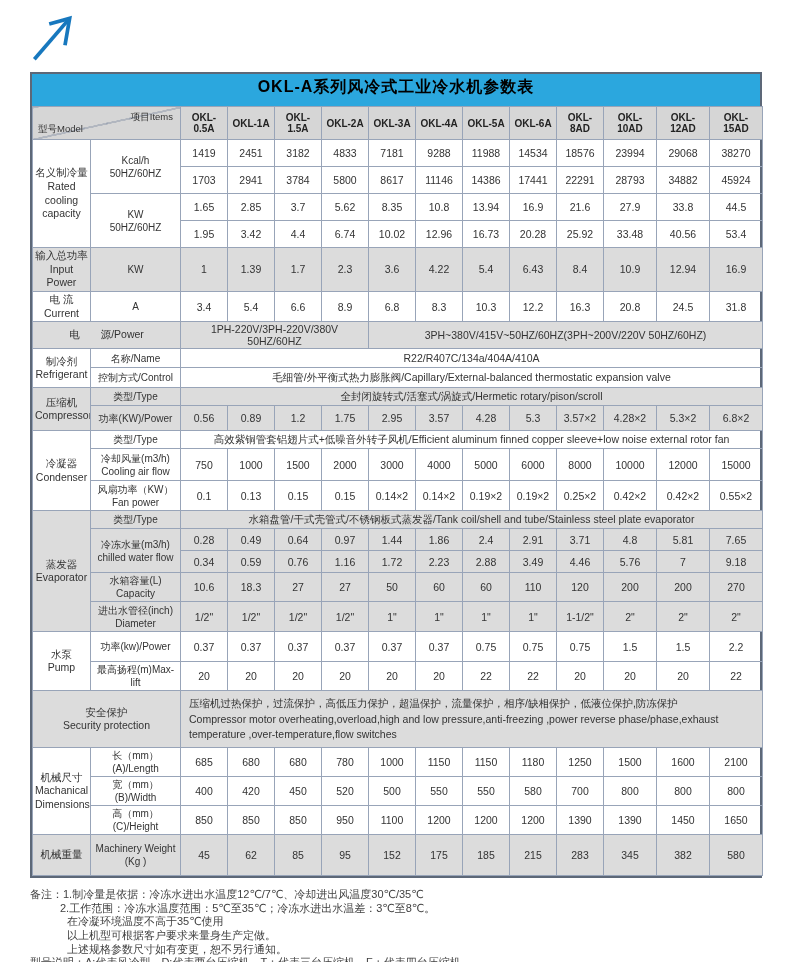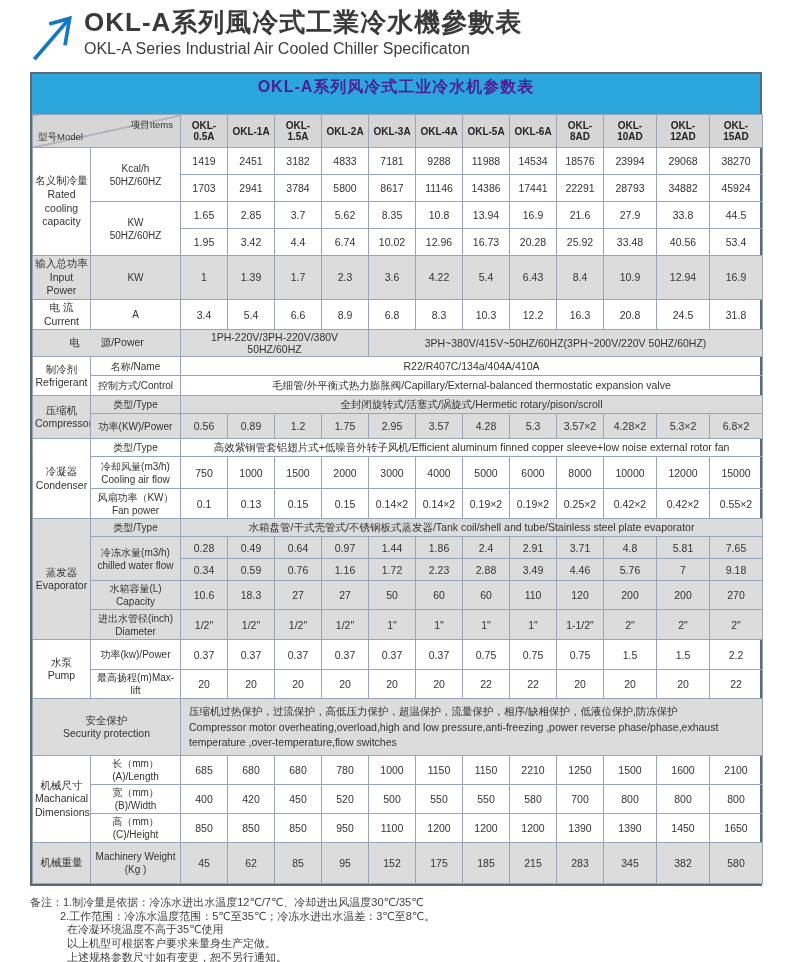--- a/index.html
+++ b/index.html
@@ -7,22 +7,22 @@
 
   
   .page-head{display:flex;align-items:flex-start;margin:8px 0 0 26px;}
   .logo{width:52px;height:52px;flex:0 0 auto;margin-top:2px;}
   .titles{margin-left:6px;}
   .title-zh{font-size:26px;font-weight:bold;color:#3a3a3a;letter-spacing:1px;line-height:1.1;}
   .title-en{font-size:16px;color:#3c3c3c;margin-top:3px;}
 
   
   .table-wrap{width:728px;margin:10px 0 0 30px;border:2px solid #5d6878;}
-  .tbar{background:#2BA7DE;color:#4c1d95;text-align:center;font-size:16px;font-weight:bold;
-        height:40px;line-height:26px;letter-spacing:1px;}
+  .tbar{background:#2BA7DE;color:#000000;text-align:center;font-size:16px;font-weight:bold;
+        height:32px;line-height:26px;letter-spacing:1px;}
   table{border-collapse:collapse;table-layout:fixed;width:100%;}
   col.c-lab{width:58px;} col.c-sub{width:90px;}
   col.c-d{width:47px;} col.c-dw{width:53px;}
   th,td{border:1px solid #98a4b8;text-align:center;vertical-align:middle;
         padding:1px 2px;overflow:hidden;}
   tr.hdr{height:33px;background:#d6d6d6;}
   th.model{font-size:10px;font-weight:bold;color:#222;background:#d6d6d6;}
   tr.g td{background:#dcdcdc;}
   td.val{font-size:10.5px;color:#333;}
   td.lab{font-size:10.5px;color:#333;white-space:pre-line;line-height:1.3;background:inherit;}
@@ -46,24 +46,20 @@
   .nz .ind1{padding-left:30px;} .nz .ind2{padding-left:37px;}
 </style>
 </head>
 <body>
 
 <div class="page-head">
   <svg class="logo" viewBox="0 0 56 56">
     <polyline points="9,53 47,9" fill="none" stroke="#1778BE" stroke-width="4"></polyline>
     <polyline points="25,15 47,9 42,38" fill="none" stroke="#1778BE" stroke-width="4" stroke-linejoin="miter"></polyline>
   </svg>
-  <div class="titles">
-    <div class="title-zh">OKL-A系列風冷式工業冷水機參數表</div>
-    <div class="title-en">OKL-A Series Industrial Air Cooled Chiller Specificaton</div>
-  </div>
 </div>
 
 <div class="table-wrap">
   <div class="tbar">OKL-A系列风冷式工业冷水机参数表</div>
   <table>
     <colgroup>
       <col class="c-lab">
         <col class="c-sub">
       <col class="c-d">
         <col class="c-d">
@@ -382,21 +378,21 @@
 Machanical
 Dimensions</td>
           <td class="sub">长（mm）(A)/Length</td>
           <td class="val">685</td>
           <td class="val">680</td>
           <td class="val">680</td>
           <td class="val">780</td>
           <td class="val">1000</td>
           <td class="val">1150</td>
           <td class="val">1150</td>
-          <td class="val">2210</td>
+          <td class="val">1180</td>
           <td class="val">1250</td>
           <td class="val">1500</td>
           <td class="val">1600</td>
           <td class="val">2100</td>
         </tr>
         <tr style="height: 18px;">
           <td class="sub">宽（mm）(B)/Width</td>
           <td class="val">400</td>
           <td class="val">420</td>
           <td class="val">450</td>

